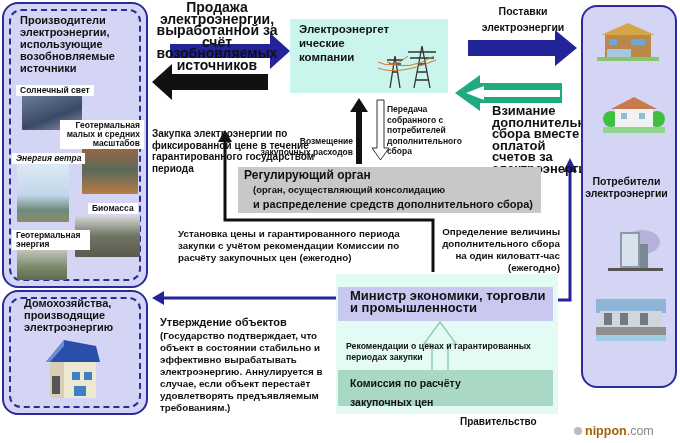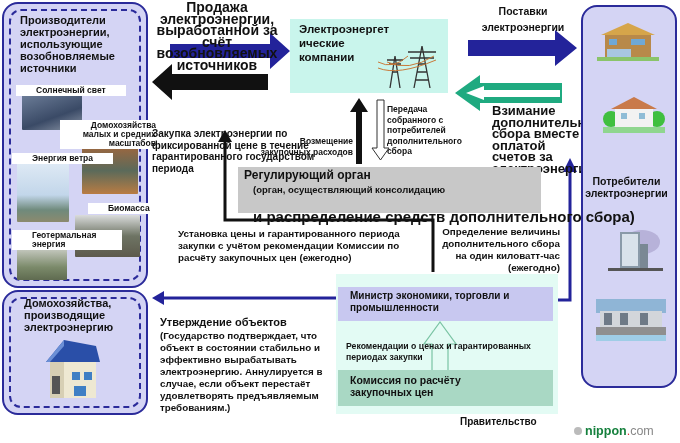--- a/index.html
+++ b/index.html
@@ -1,21 +1,21 @@
 <!DOCTYPE html>
 <html><head>
 <meta charset="utf-8">
 <style>
   html,body{margin:0;padding:0;background:#fff;}
   body{width:680px;height:443px;position:relative;overflow:hidden;font-family:"Liberation Sans",sans-serif;color:#111;}
   .abs{position:absolute;}
   .b{font-weight:bold;}
   .panel{position:absolute;background:#d4d4f4;border:2px solid #2b2b9a;border-radius:16px;box-sizing:border-box;}
   .dashed{position:absolute;border:2px dashed #2b2b9a;border-radius:12px;box-sizing:border-box;}
-  .lbl{position:absolute;background:#fff;font-size:8.5px;font-weight:bold;line-height:9px;padding:1px 20px;}
+  .lbl{position:absolute;background:#fff;font-size:8.5px;font-weight:bold;line-height:9px;padding:1px 4px;}
   .photo{position:absolute;border-radius:1px;}
   .txt{position:absolute;font-size:10.5px;font-weight:bold;line-height:12px;}
   .txt-s{position:absolute;font-size:9px;font-weight:bold;line-height:11px;}
   svg{position:absolute;left:0;top:0;}
 </style>
 </head>
 <body>
 
 <svg width="680" height="443">
 
@@ -43,24 +43,24 @@
 </svg>
 
 <div class="panel" style="left:2px;top:2px;width:146px;height:286px;"></div>
 <div class="dashed" style="left:9px;top:9px;width:132px;height:272px;"></div>
 <div class="abs b" style="left:20px;top:14px;width:110px;font-size:11px;line-height:12px;">Производители электроэнергии, использующие возобновляемые источники</div>
 
 <div class="photo" style="left:22px;top:95px;width:60px;height:35px;background:linear-gradient(160deg,#6c7d98,#3a4a66 60%,#8d97a8);"></div>
 <div class="lbl" style="left:16px;top:85px;">Солнечный свет</div>
 
 <div class="photo" style="left:82px;top:142px;width:56px;height:52px;background:linear-gradient(180deg,#a8663a,#5b6a5a 55%,#b97c43);"></div>
-<div class="lbl" style="left:60px;top:120px;width:76px;text-align:right;">Домохозяйства малых и средних масштабов</div>
+<div class="lbl" style="left:60px;top:120px;width:76px;text-align:right;">Геотермальная малых и средних масштабов</div>
 
 <div class="photo" style="left:17px;top:162px;width:52px;height:60px;background:linear-gradient(180deg,#dfeaf5,#c2d6ea 55%,#6f8a7c 80%,#8c8a6e);"></div>
-<div class="lbl" style="left:12px;top:153px;">Энергия ветра</div>
+<div class="lbl" style="left:12px;top:153px;font-style:italic;">Энергия ветра</div>
 
 <div class="photo" style="left:75px;top:215px;width:65px;height:42px;background:linear-gradient(180deg,#dadcdc,#6e7464 50%,#5d5a4c);"></div>
 <div class="lbl" style="left:88px;top:203px;">Биомасса</div>
 
 <div class="photo" style="left:17px;top:248px;width:50px;height:32px;background:linear-gradient(180deg,#c9ccc4,#7b8a6a 60%,#5f6b50);"></div>
 <div class="lbl" style="left:12px;top:230px;width:70px;">Геотермальная энергия</div>
 
 <div class="panel" style="left:2px;top:290px;width:146px;height:125px;"></div>
 <div class="dashed" style="left:9px;top:297px;width:132px;height:111px;"></div>
 <div class="abs b" style="left:24px;top:297px;width:110px;font-size:11px;line-height:12px;">Домохозяйства, производящие электроэнергию</div>
@@ -140,28 +140,28 @@
     <rect x="24" y="16" width="8" height="12" fill="#6e7a86"></rect>
     <rect x="44" y="16" width="8" height="12" fill="#6e7a86"></rect>
     <rect x="0" y="30" width="70" height="8" fill="#8f8f8f"></rect>
     <rect x="0" y="38" width="70" height="6" fill="#9fcde6"></rect>
   </svg>
 </div>
 
 <div class="abs" style="left:238px;top:167px;width:303px;height:46px;background:#c8c8c8;"></div>
 <div class="abs b" style="left:244px;top:168px;font-size:12px;">Регулирующий орган</div>
 <div class="abs b" style="left:253px;top:184px;font-size:9.5px;">(орган, осуществляющий консолидацию</div>
-<div class="abs b" style="left:253px;top:208px;font-size:15px;text-align:center;">и распределение средств дополнительного сбора)</div>
+<div class="abs b" style="left:253px;top:198px;font-size:11px;text-align:center;">и распределение средств дополнительного сбора)</div>
 
 <div class="abs" style="left:336px;top:274px;width:222px;height:140px;background:#e3fbf4;"></div>
 <div class="abs" style="left:338px;top:287px;width:215px;height:34px;background:#c8c8f0;"></div>
-<div class="abs b" style="left:350px;top:290px;width:200px;font-size:10px;line-height:12px;">Министр экономики, торговли и промышленности</div>
+<div class="abs b" style="left:350px;top:290px;width:200px;font-size:13px;line-height:12px;">Министр экономики, торговли и промышленности</div>
 <svg width="680" height="443" style="pointer-events:none;">
   <polygon points="432,372 432,344 424,344 440,322 456,344 448,344 448,372" fill="#e3fbf4" stroke="#7ac4a4" stroke-width="1.2"></polygon>
 </svg>
 <div class="abs b" style="left:346px;top:341px;width:205px;font-size:8.7px;line-height:11px;">Рекомендации о ценах и гарантированных периодах закупки</div>
 <div class="abs" style="left:338px;top:370px;width:215px;height:36px;background:#a9d8c4;"></div>
-<div class="abs b" style="left:350px;top:374px;width:140px;font-size:10.5px;line-height:12px;">Комиссия по расчёту закупочных цен</div>
+<div class="abs b" style="left:350px;top:374px;width:140px;font-size:10.5px;line-height:19px;">Комиссия по расчёту закупочных цен</div>
 <div class="abs b" style="left:460px;top:416px;font-size:10px;">Правительство</div>
 
 <div class="abs" style="left:574px;top:424px;font-size:12.5px;color:#777;white-space:nowrap;">
-  <span style="display:inline-block;width:8px;height:8px;border-radius:50%;background:#bbb;margin-right:3px;"></span><span class="b" style="color:#15803d;">nippon</span><span style="color:#888;"><span style="color:#d6303a">.</span>com</span>
+  <span style="display:inline-block;width:8px;height:8px;border-radius:50%;background:#bbb;margin-right:3px;"></span><span class="b" style="color:#a16207;">nippon</span><span style="color:#888;"><span style="color:#d6303a">.</span>com</span>
 </div>
 
 </body></html>

